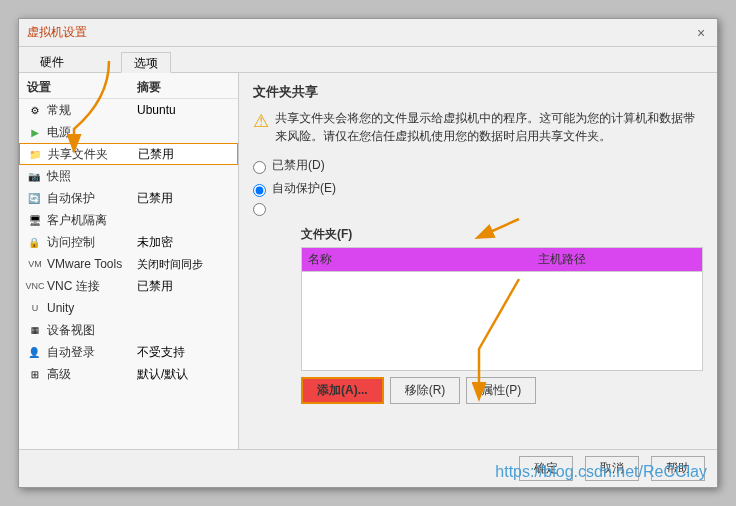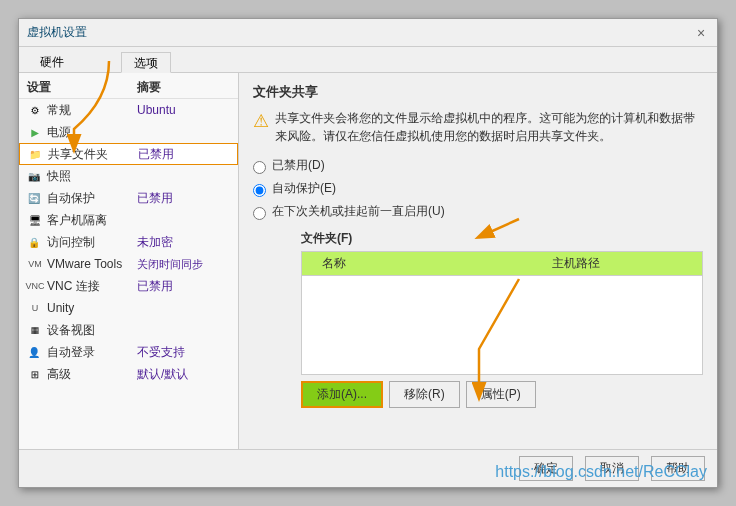--- a/index.html
+++ b/index.html
@@ -27,21 +27,21 @@
       background: #f0f0f0;
       border-bottom: 1px solid #ccc;
       display: flex;
       align-items: center;
       justify-content: space-between;
       padding: 4px 8px;
       height: 28px;
     }
     .title-text {
       font-size: 12px;
-      color: #0c4a6e;
+      color: #c2410c;
     }
     .close-btn {
       width: 16px;
       height: 16px;
       background: none;
       border: none;
       cursor: pointer;
       font-size: 14px;
       color: #666;
       display: flex;
@@ -112,21 +112,21 @@
       justify-content: center;
       font-size: 10px;
       flex-shrink: 0;
     }
     .list-item-name {
       width: 90px;
       color: #333;
       font-size: 12px;
     }
     .list-item-value {
-      color: #4c1d95;
+      color: #000000;
       font-size: 12px;
     }
     .right-panel {
       flex: 1;
       padding: 10px 14px;
       overflow-y: auto;
     }
     .section-title {
       font-size: 13px;
       font-weight: bold;
@@ -171,24 +171,24 @@
       margin-left: 48px;
     }
     .folder-title {
       font-size: 12px;
       font-weight: bold;
       color: #333;
       margin-bottom: 4px;
     }
     .folder-table-header {
       display: flex;
-      background: #bef264;
+      background: #d946ef;
       border: 1px solid #ccc;
       border-bottom: none;
-      padding: 3px 20px;
+      padding: 3px 6px;
     }
     .folder-table-header-col {
       font-size: 12px;
       color: #333;
     }
     .folder-table-header-col:first-child { width: 150px; }
     .folder-table-body {
       border: 1px solid #ccc;
       height: 100px;
       background: #fff;
@@ -202,21 +202,22 @@
     .btn {
       padding: 3px 14px;
       font-size: 12px;
       border: 1px solid #aaa;
       background: #f0f0f0;
       cursor: pointer;
       color: #333;
     }
     .btn.highlighted {
       border: 2px solid #e88a00;
-      background: #84cc16;
+      background: #ef4444;
+      font-weight: bold;
     }
     
     .dialog-footer {
       display: flex;
       justify-content: flex-end;
       padding: 6px 12px;
       border-top: 1px solid #ccc;
       gap: 12px;
       background: #f0f0f0;
     }
@@ -345,21 +346,20 @@
         <label class="radio-item">
           <input type="radio" name="sharing" style="">
           <span class="radio-label">已禁用(D)</span>
         </label>
         <label class="radio-item">
           <input type="radio" name="sharing" checked="" style="">
           <span class="radio-label">自动保护(E)</span>
         </label>
         <label class="radio-item">
           <input type="radio" name="sharing" style="">
-          <span class="radio-label">在下次关机或挂起前一直启用(U)</span>
         </label>
       </div>
 
       <div class="folder-section">
         <div class="folder-title">文件夹(F)</div>
         <div class="folder-table-header">
           <span class="folder-table-header-col">名称</span>
           <span class="folder-table-header-col" style="margin-left:80px;">主机路径</span>
         </div>
         <div class="folder-table-body"></div>

